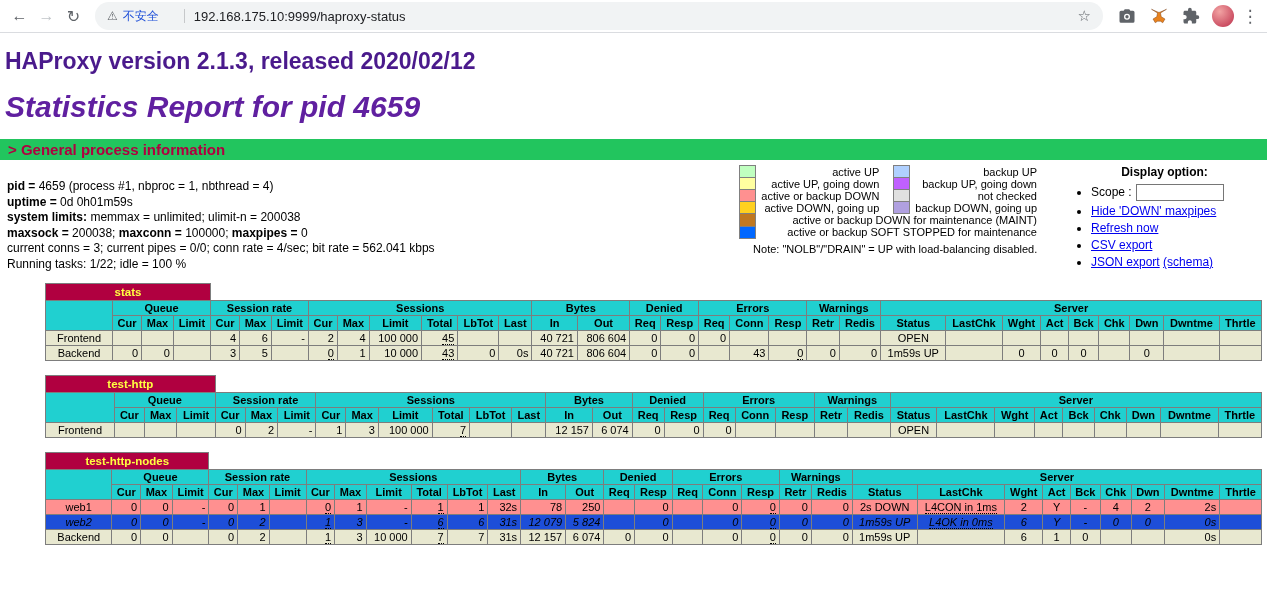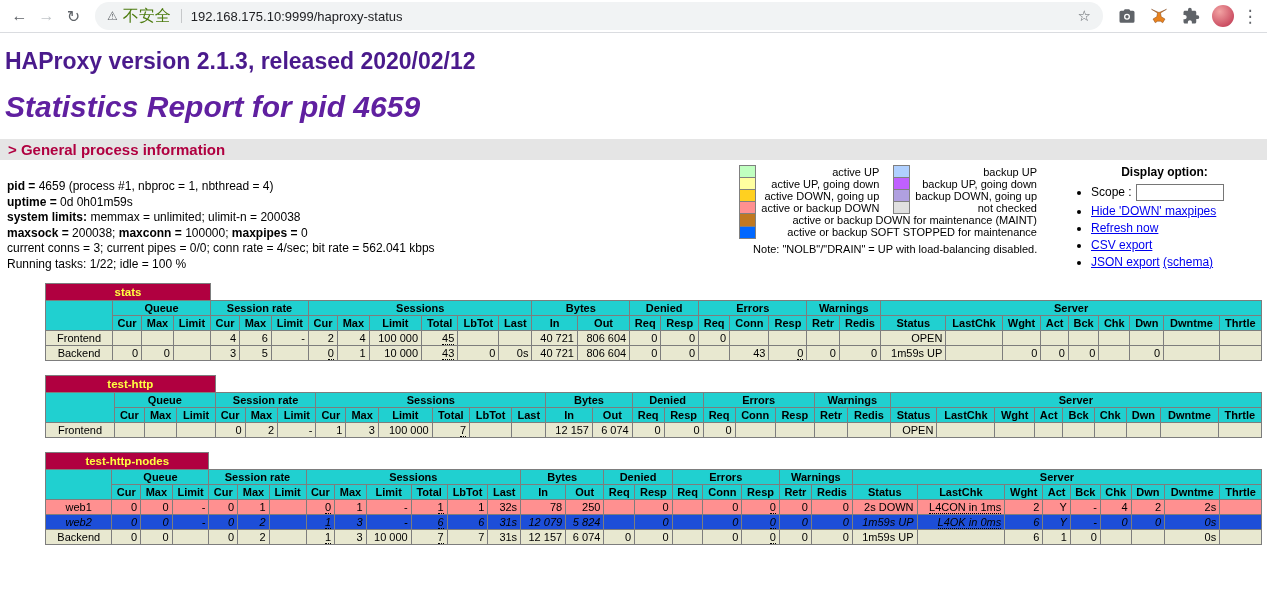--- a/index.html
+++ b/index.html
@@ -9,35 +9,35 @@
     background:#fff; color:#000; width:1267px;
   }
   
   .chrome { height:33px; background:#fff; border-bottom:1px solid #dadce0;
             display:flex; align-items:center; padding:0 6px; }
   .nav { font-size:16px; color:#5f6368; width:27px; text-align:center; cursor:pointer; flex:0 0 auto; }
   .nav.dis { color:#c0c4c8; }
   .omni { flex:1 1 auto; height:28px; border-radius:14px; background:#f1f3f4;
           display:flex; align-items:center; padding:0 12px; margin:0 8px; min-width:0; }
   .warn { font-size:12px; color:#5f6368; margin-right:5px; }
-  .sec  { font-size:16px; color:#4d7c0f; margin-right:10px; white-space:nowrap; }
+  .sec  { font-size:12px; color:#1d4ed8; margin-right:25px; white-space:nowrap; }
   .vd   { width:1px; height:14px; background:#c6c8ca; margin-right:9px; }
   .url  { font-size:13px; color:#202124; white-space:nowrap; overflow:hidden; }
   .star { margin-left:auto; font-size:15px; color:#5f6368; cursor:pointer; }
   .exticon { width:22px; height:22px; margin:0 5px; display:inline-flex; align-items:center; justify-content:center; flex:0 0 auto; cursor:pointer; }
   .exticon svg { width:18px; height:18px; }
   .avatar { width:22px; height:22px; border-radius:50%; flex:0 0 auto; margin:0 5px; cursor:pointer;
             background: radial-gradient(circle at 35% 30%, #f2a3a3, #cc4f63 72%, #a33248); }
   .menu { font-size:17px; color:#5f6368; width:22px; text-align:center; cursor:pointer; flex:0 0 auto; }
   
   .content { padding: 0 5px 22px; }
   h1 { margin:15px 0 0; font-size:23px; font-weight:bold; color:#4a1a8c; cursor:pointer; }
   h2 { margin:15px 0 0; font-size:30px; font-weight:bold; font-style:italic; color:#6020a0; }
   h3 { margin:15px -5px 0; font-size:15px; font-weight:bold; color:#b00040;
-       background:#e5e5e5; padding:2px 8px; }
+       background:#22c55e; padding:2px 8px; }
   .info-row { display:flex; align-items:flex-start; gap:16px; padding:2px 0 10px; }
   .proc-info { flex:1 1 auto; margin-top:17px; font-size:12px; line-height:1.3; padding-left:2px; }
   .legend-block { flex:0 0 auto; margin-top:3px; }
   table.lgd { border-collapse:collapse;text-align:right; }
   table.lgd td.sw { width:16px; height:11px; border:1px solid #808080; padding:0; }
   table.lgd td.lbl { font-size:11px; padding:0 14px 0 5px; white-space:nowrap; border:none; }
   .note { font-size:11px; text-align:center; margin-top:4px; white-space:nowrap; }
   .opt-block { flex:0 0 195px; margin-top:3px; font-size:12px; }
   .ext-block { flex:0 0 152px; margin-top:3px; font-size:12px; margin-right:4px; }
   .opt-title { font-weight:bold; font-size:12px; text-align:center; white-space:nowrap; }
@@ -46,21 +46,21 @@
   a.lnk { color:#0000ee; text-decoration:underline; cursor:pointer; font-size:12px; }
   .scope-input { width:88px; height:17px; border:1px solid #767676; font-size:11px; margin-left:4px; vertical-align:middle; }
   
   .tablewrap { margin-bottom:14px;padding-left:40px; }
   table.tbl { border-collapse:collapse; width:100%; font-size:11px; }
   table.tbl th, table.tbl td { border:1px solid #7d7d7d; padding:1px 3px; white-space:nowrap; }
   table.tbl th { background:#20d0d0; color:#000; font-weight:bold; text-align:center; }
   table.tbl th.pxname { background:#b00040; color:#ffff40; font-size:11.5px; padding:2px 4px; cursor:pointer; }
   table.tbl th.empty { background:#fff; border:none; }
   table.tbl td { text-align:right; }
-  table.tbl td.ac { }
+  table.tbl td.ac { text-align:center; }
   table.tbl td.name { min-width:60px; text-align:center; }
   tr.frontend, tr.backend { background:#e8e8d0; }
   tr.active_up { background:#1d4ed8;font-style:italic; }
   tr.active_down { background:#ff9090; }
   .tip { border-bottom:1px dotted #000; }
 </style>
 </head>
 <body>
 
 <div class="chrome">
@@ -119,30 +119,30 @@
               <td class="sw" style="background: rgb(176, 208, 255);"></td>
               <td class="lbl">backup UP</td>
             </tr>
             <tr>
               <td class="sw" style="background: rgb(255, 255, 160);"></td>
               <td class="lbl">active UP, going down</td>
               <td class="sw" style="background: rgb(192, 96, 255);"></td>
               <td class="lbl">backup UP, going down</td>
             </tr>
             <tr>
+              <td class="sw" style="background: rgb(255, 144, 144);"></td>
+              <td class="lbl">active or backup DOWN</td>
+              <td class="sw" style="background: rgb(224, 224, 224);"></td>
+              <td class="lbl">not checked</td>
+            </tr>
+            <tr>
               <td class="sw" style="background: rgb(255, 208, 32);"></td>
               <td class="lbl">active DOWN, going up</td>
               <td class="sw" style="background: rgb(176, 160, 224);"></td>
               <td class="lbl">backup DOWN, going up</td>
-            </tr>
-            <tr>
-              <td class="sw" style="background: rgb(255, 144, 144);"></td>
-              <td class="lbl">active or backup DOWN</td>
-              <td class="sw" style="background: rgb(224, 224, 224);"></td>
-              <td class="lbl">not checked</td>
             </tr>
             <tr>
               <td class="sw" style="background: rgb(192, 120, 32);"></td>
               <td class="lbl" colspan="3">active or backup DOWN for maintenance (MAINT)</td>
             </tr>
             <tr>
               <td class="sw" style="background: rgb(0, 103, 255);"></td>
               <td class="lbl" colspan="3">active or backup SOFT STOPPED for maintenance</td>
             </tr>
           </tbody>

